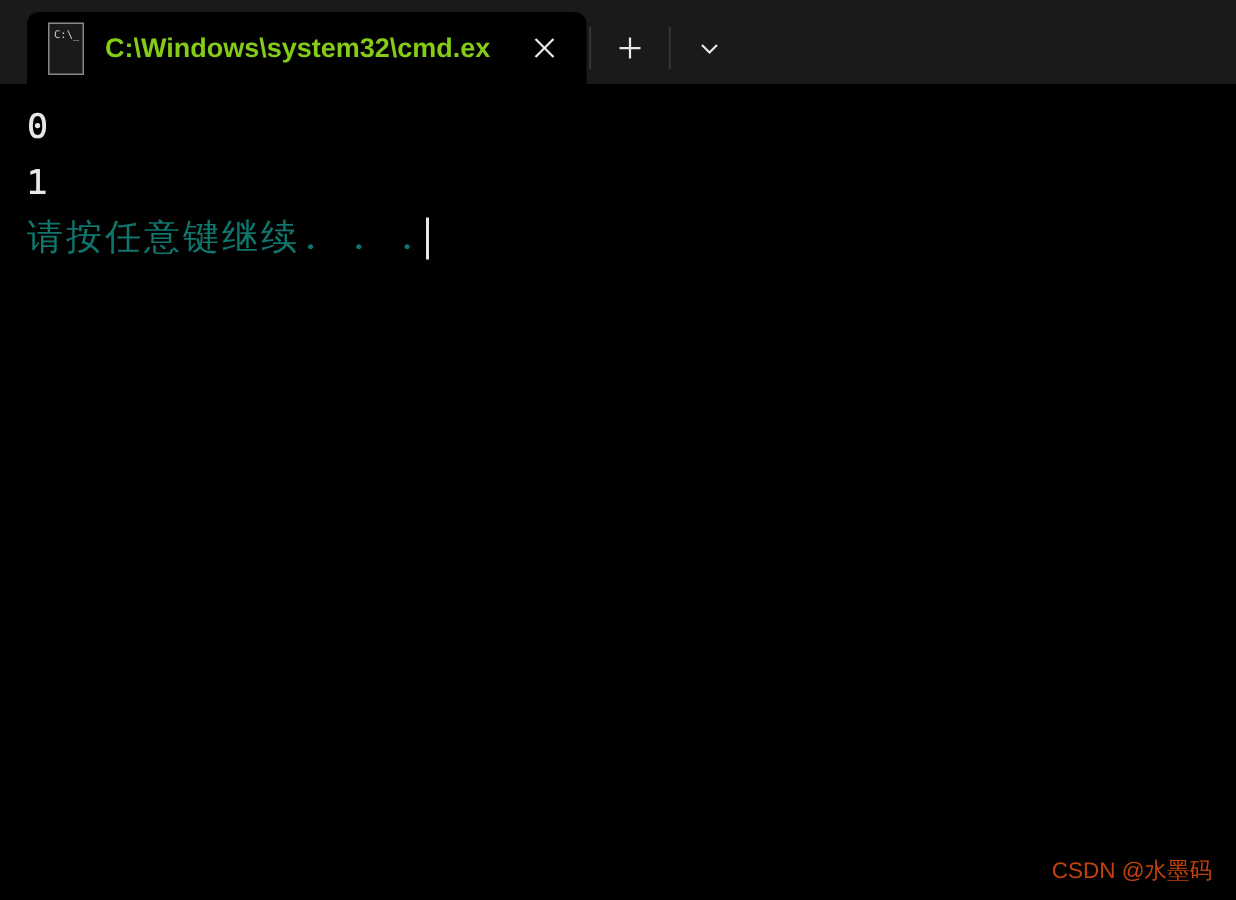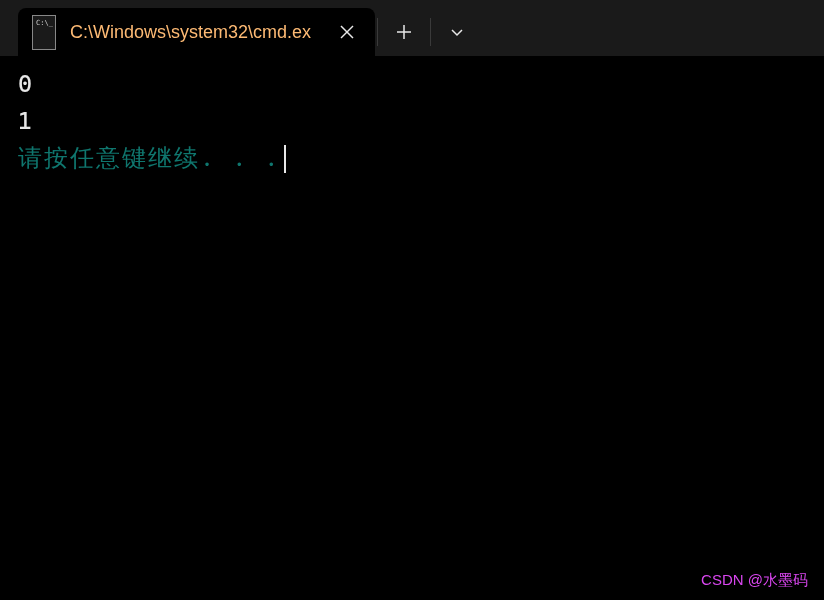--- a/index.html
+++ b/index.html
@@ -47,26 +47,26 @@
     .tab-icon-inner {
       position: absolute;
       left: 3px;
       top: 4px;
       font-size: 7px;
       color: #ccc;
       line-height: 1;
       font-family: monospace;
     }
     .tab-title {
-      color: #fdba74;
+      color: #84cc16;
       font-size: 18px;
       white-space: nowrap;
       overflow: hidden;
       max-width: 280px;
-      font-weight: 400;
+      font-weight: 700;
     }
     .tab-close {
       margin-left: 20px;
       color: #e8e8e8;
       width: 32px;
       height: 32px;
       display: flex;
       align-items: center;
       justify-content: center;
       cursor: pointer;
@@ -122,21 +122,21 @@
       width: 2px;
       height: 28px;
       background: #e8e8e8;
       margin-left: 4px;
       vertical-align: middle;
     }
     .watermark {
       position: absolute;
       bottom: 10px;
       right: 16px;
-      color: #d946ef;
+      color: #c2410c;
       font-size: 15px;
       font-family: "Microsoft YaHei", sans-serif;
     }
   </style>
 </head>
 <body>
 
 <div class="titlebar">
   <div class="tab">
     <div class="tab-icon">

